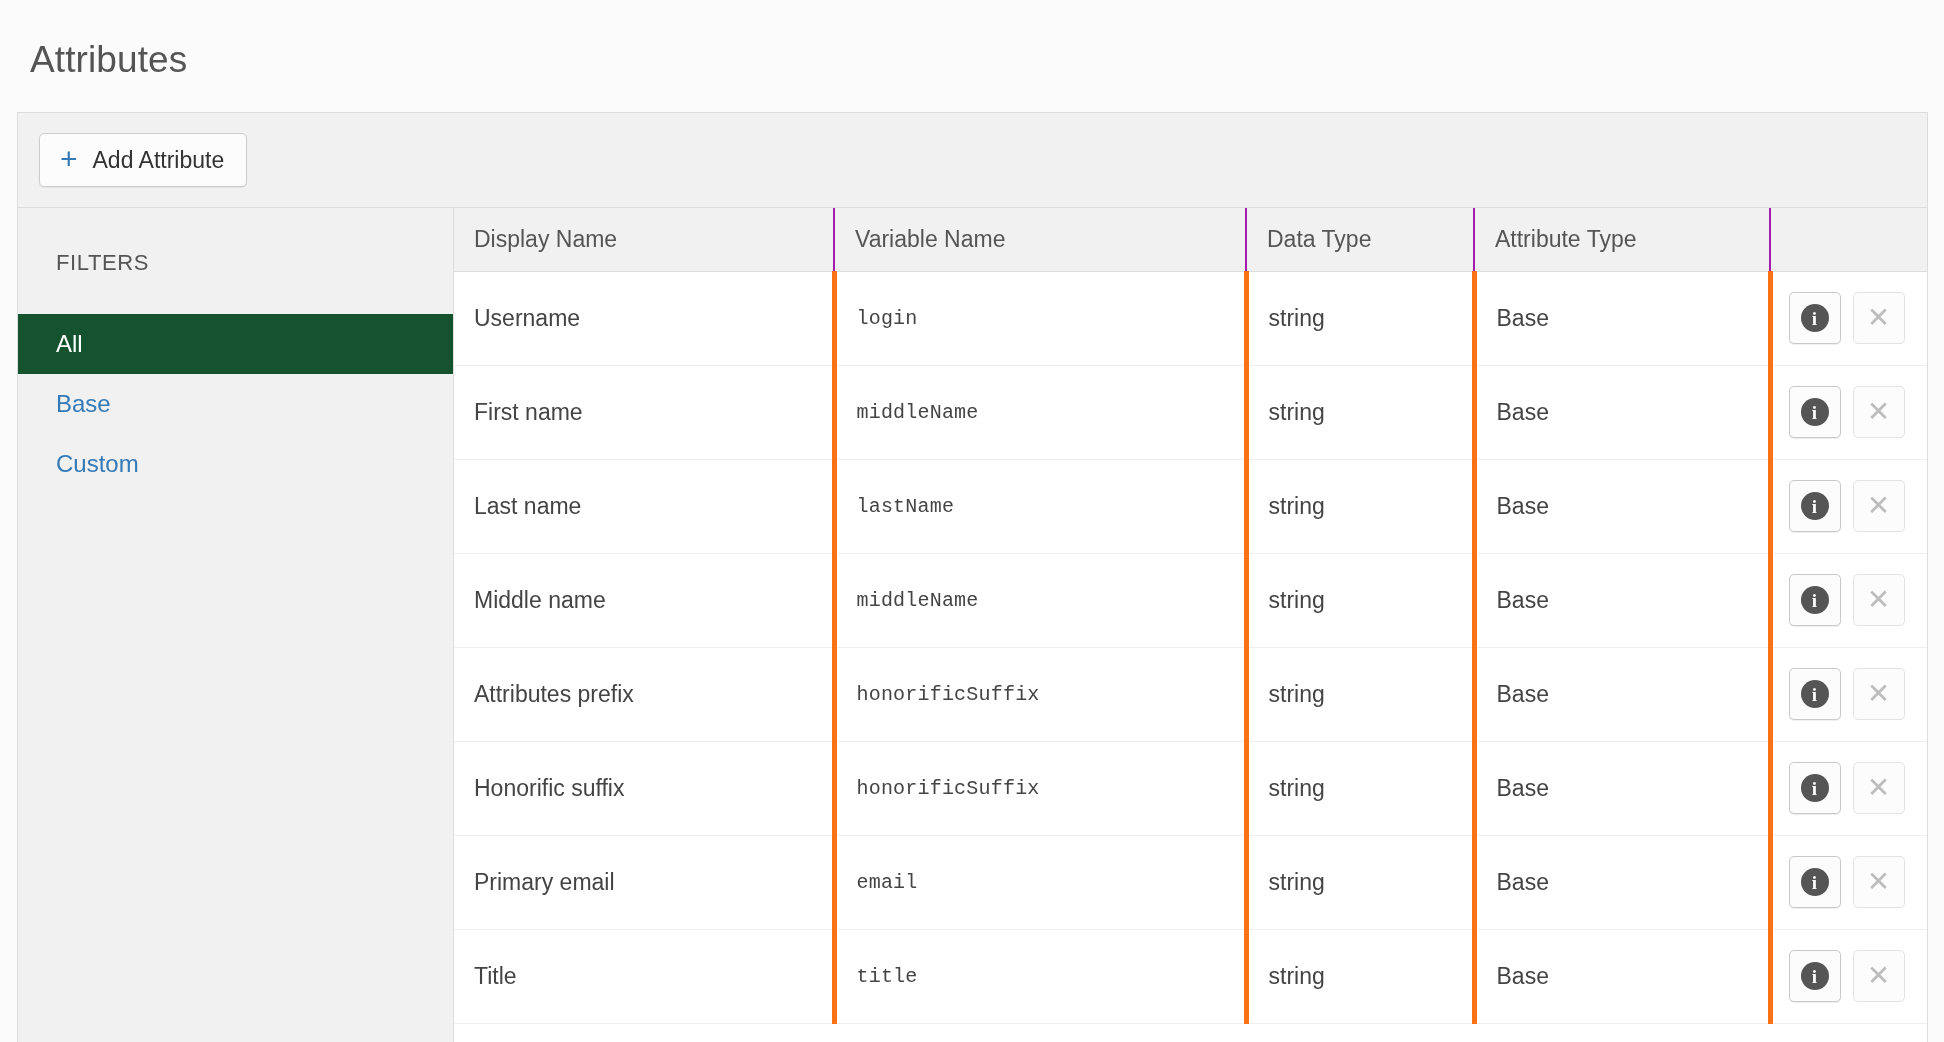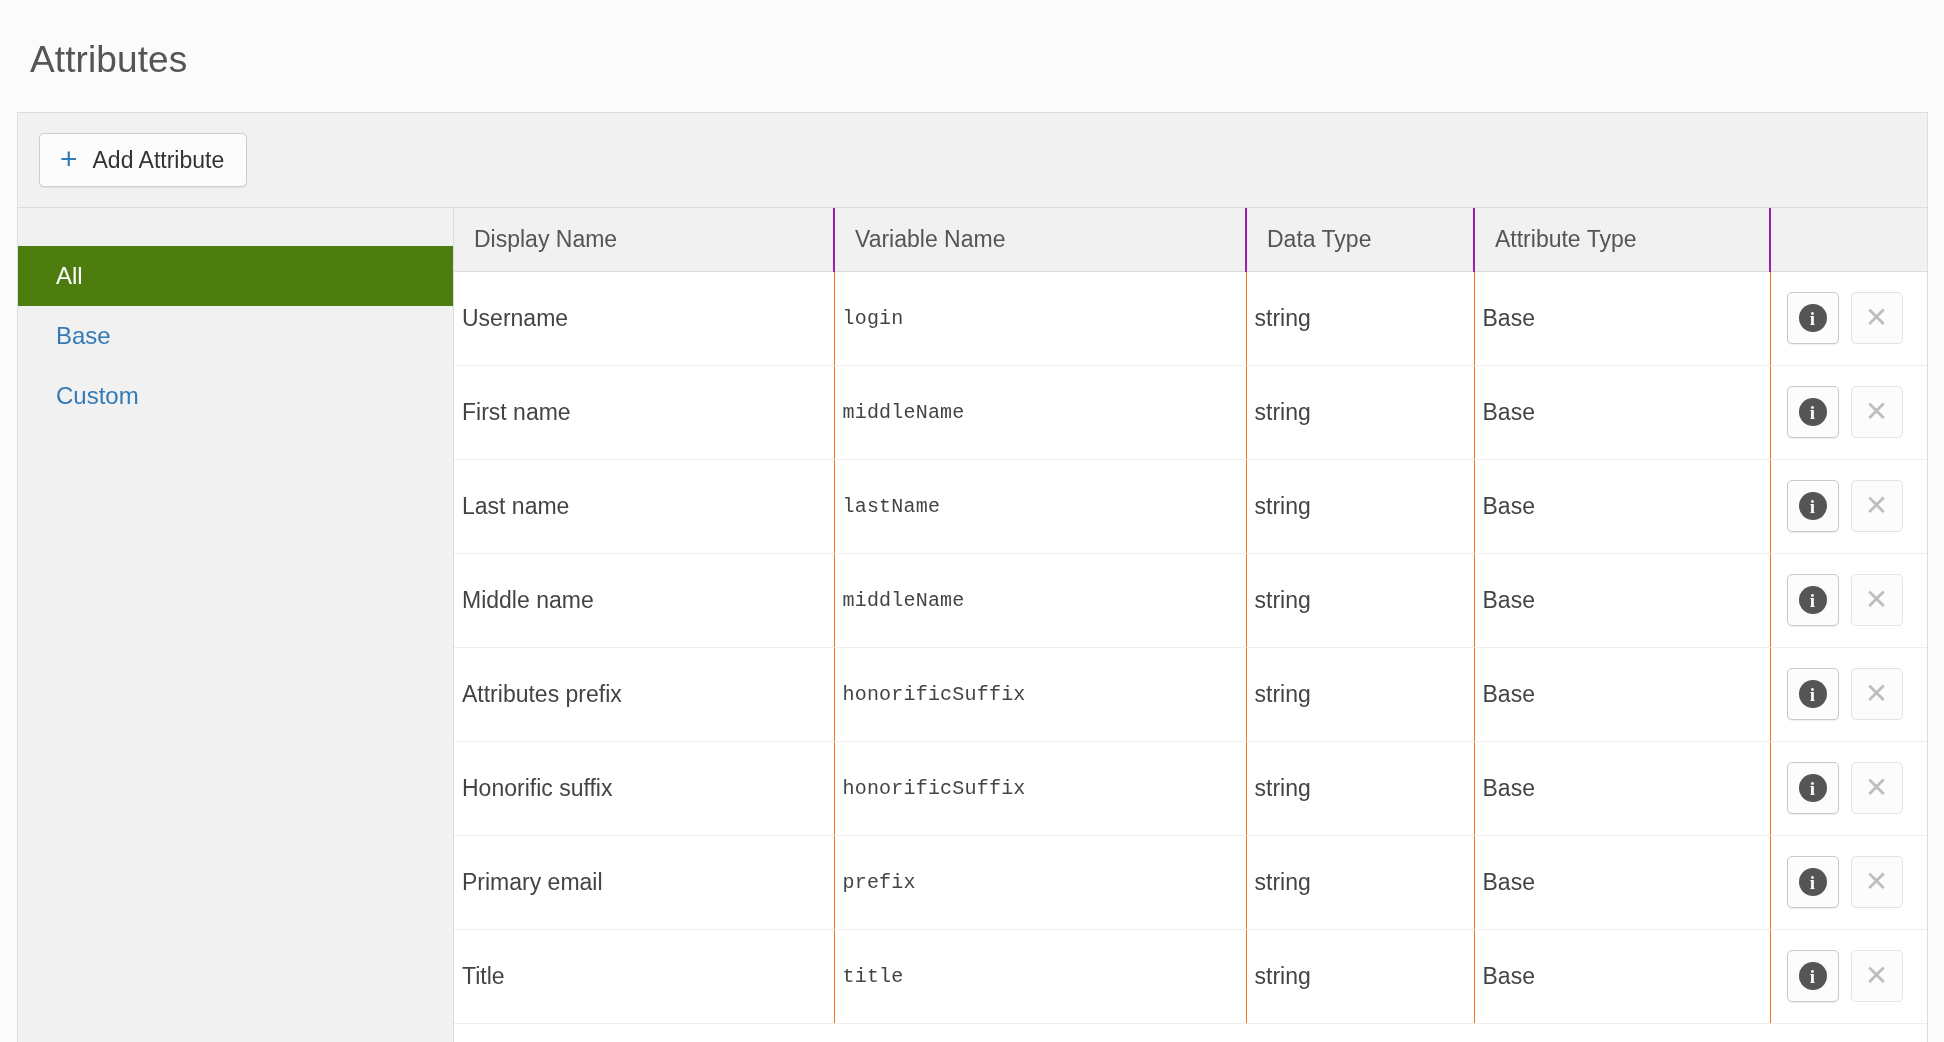--- a/index.html
+++ b/index.html
@@ -93,21 +93,21 @@
   .filter-item {
     height: 60px;
     line-height: 60px;
     padding-left: 38px;
     font-size: 24px;
     color: #337ab7;
     cursor: pointer;
     box-sizing: border-box;
   }
   .filter-item.active {
-    background: #4d7c0f;
+    background: #14532d;
     color: #ffffff;
   }
 
   
   .table-wrap {
     flex: 1 1 auto;
     background: #ffffff;
     overflow: hidden;
     position: relative;
   }
@@ -125,23 +125,23 @@
     height: 63px;
     padding: 0 0 0 20px;
     border-right: 2px solid #a21caf;
     border-bottom: 1px solid #dddddd;
     box-sizing: border-box;
     font-size: 23px;
   }
   table.attr-table th:last-child { border-right: none; }
   table.attr-table td {
     height: 94px;
-    padding: 0 0 0 8px;
+    padding: 0 0 0 20px;
     border-bottom: 1px solid #eeeeee;
-    border-right: 1px solid #f97316;
+    border-right: 5px solid #f97316;
     color: #444444;
     box-sizing: border-box;
     vertical-align: middle;
     background: #ffffff;
   }
   table.attr-table td:last-child { border-right: none; }
 
   .col-display  { width: 380px; }
   .col-variable { width: 412px; }
   .col-datatype { width: 228px; }
@@ -214,20 +214,21 @@
   <div class="toolbar">
     <button class="btn-add">
       <span class="plus-icon">+</span>
       <span>Add Attribute</span>
     </button>
   </div>
 
   <div class="body-row">
 
     <div class="sidebar">
+      <div class="filters-label">FILTERS</div>
       <div class="filter-list">
         <div class="filter-item active">
           <span>All</span>
         </div>
         <div class="filter-item">
           <span>Base</span>
         </div>
         <div class="filter-item">
           <span>Custom</span>
         </div>
@@ -344,21 +345,21 @@
                     <span class="info-glyph">i</span>
                   </div>
                   <div class="icon-btn close">
                     <span class="x-glyph">✕</span>
                   </div>
                 </div>
               </td>
             </tr>
             <tr>
               <td>Primary email</td>
-              <td class="mono">prefix</td>
+              <td class="mono">email</td>
               <td>string</td>
               <td>Base</td>
               <td class="actions-cell">
                 <div class="actions-inner">
                   <div class="icon-btn info">
                     <span class="info-glyph">i</span>
                   </div>
                   <div class="icon-btn close">
                     <span class="x-glyph">✕</span>
                   </div>

